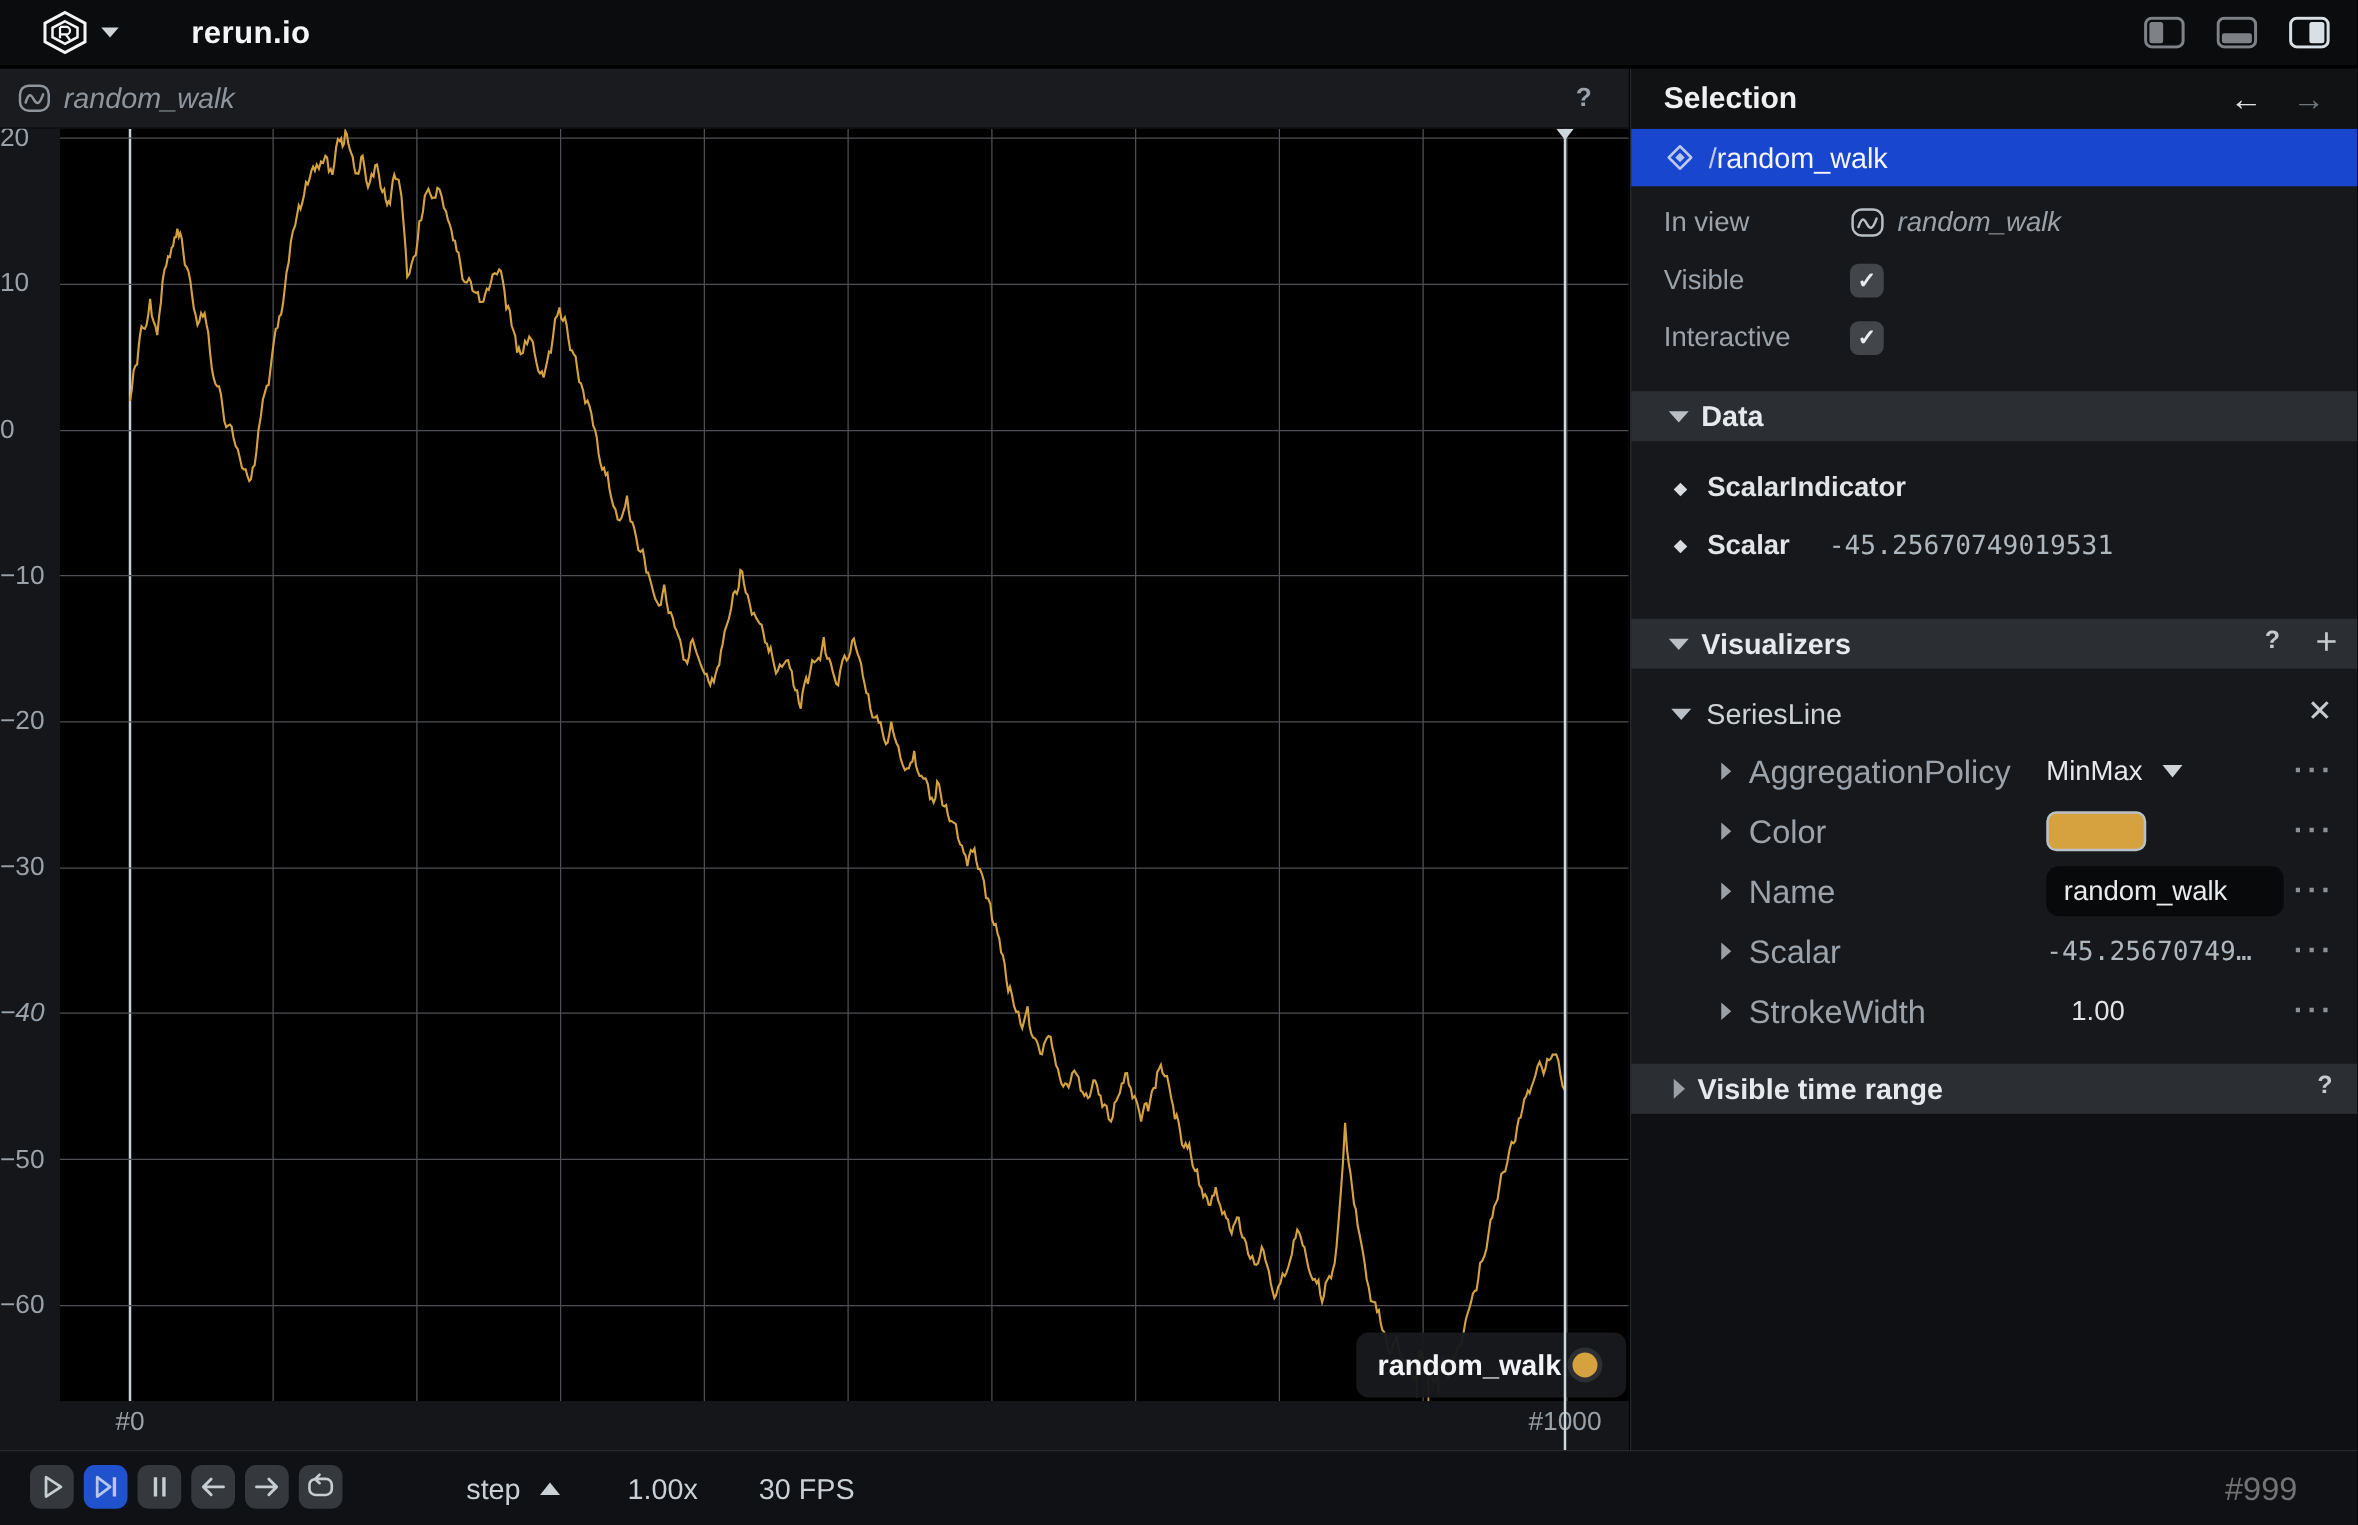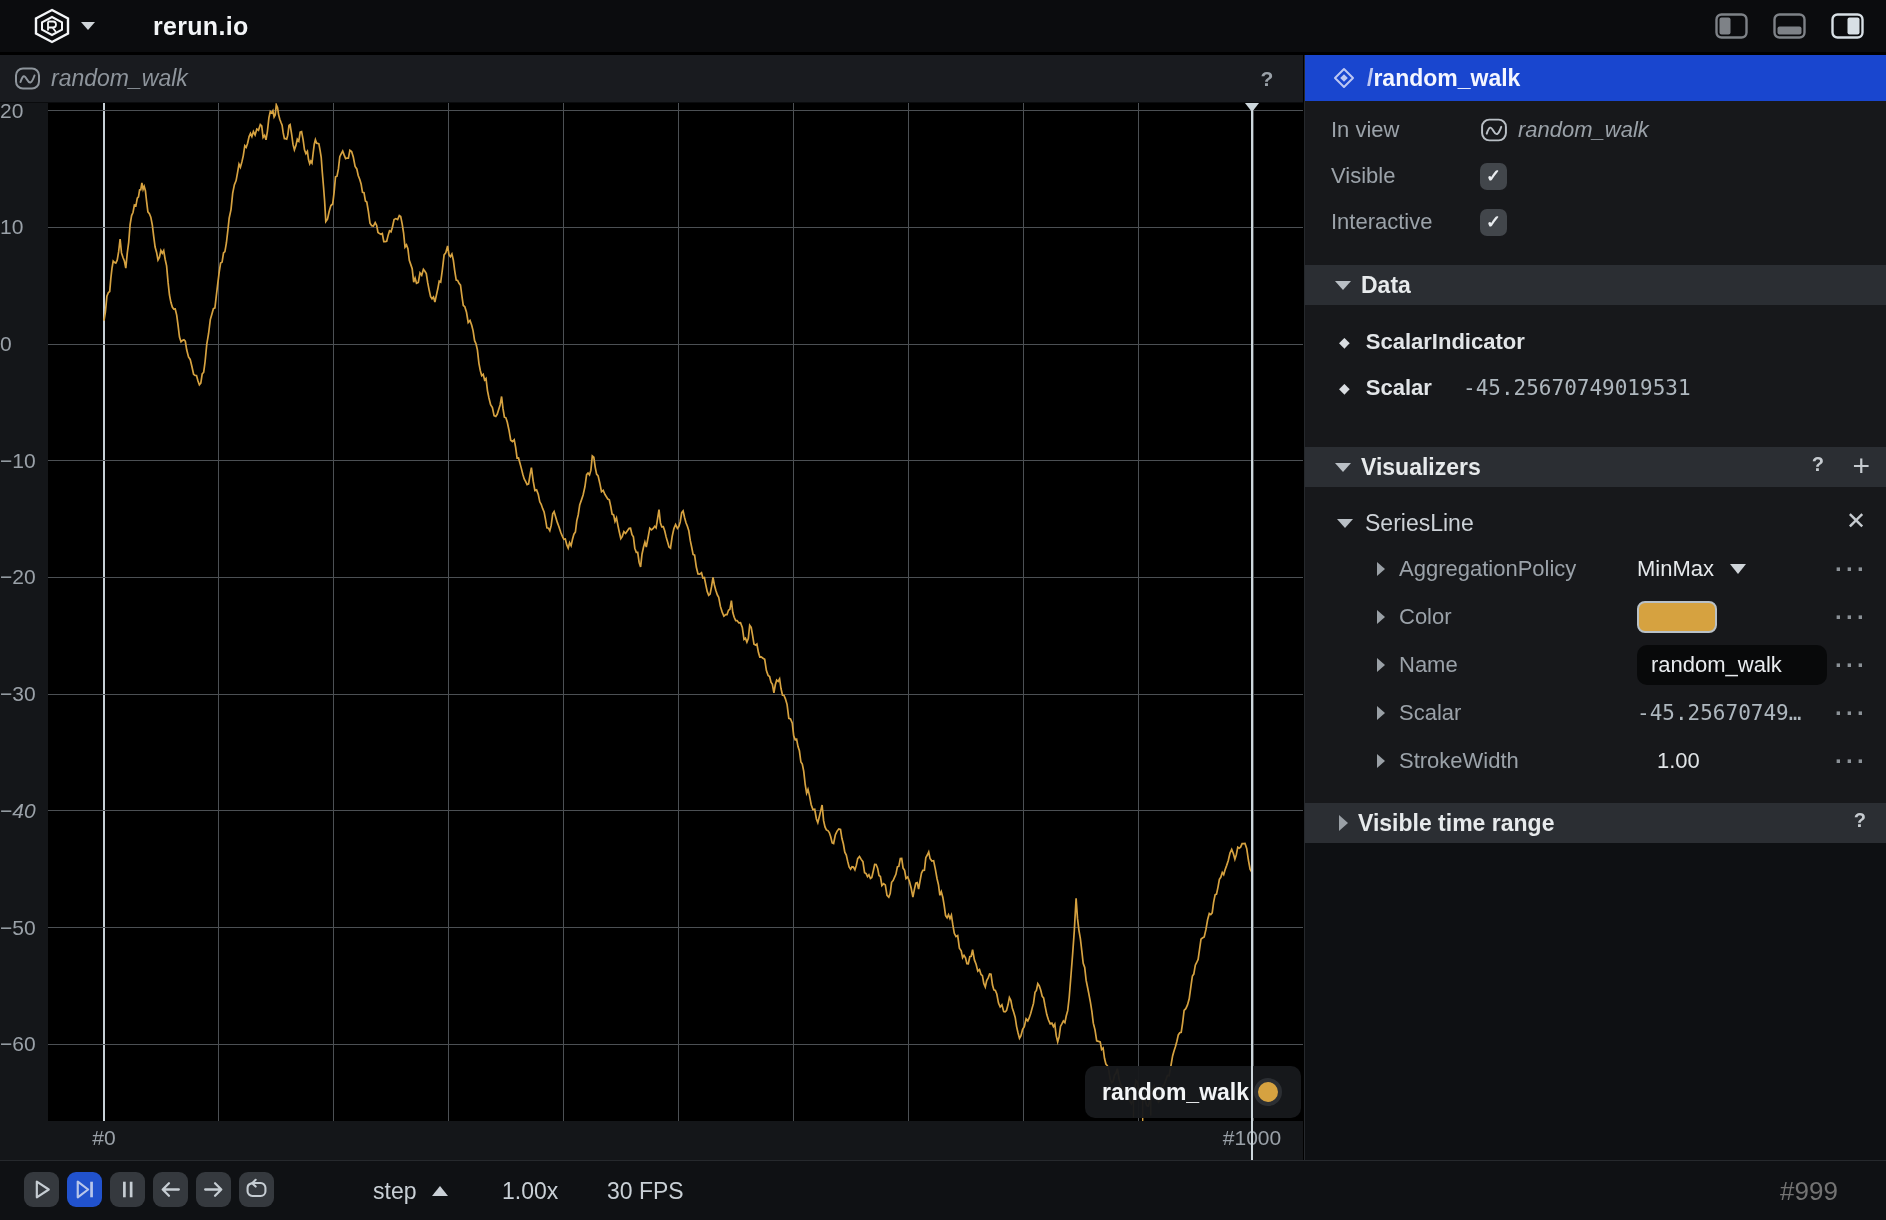--- a/index.html
+++ b/index.html
@@ -54,21 +54,21 @@
                background:#17181b; border-left:1px solid #26292d; display:flex; flex-direction:column; }
   .sel-header { position:relative; height:48px; background:#101214; display:flex; align-items:center;
                 flex:none; }
   .sel-title { margin-left:26px; font-size:24px; font-weight:bold; color:#eef0f2; }
   .hist-btn { position:absolute; top:8px; width:34px; height:32px; background:none; border:none;
               font-size:26px; cursor:pointer; line-height:30px; }
   .hist-back { right:72px; color:#dde1e4; }
   .hist-fwd { right:22px; color:#70767c; }
   .entity-row { height:46px; flex:none; background:#1946cf; display:flex; align-items:center;
                 cursor:pointer; }
-  .entity-path { margin-left:12px; font-size:23px; font-weight:700; }
+  .entity-path { margin-left:12px; font-size:23px; font-weight:400; }
   .entity-slash { color:#bcc7f3; }
   .entity-name { color:#f4f6ff; }
   .kv-rows { padding-top:6px; flex:none; }
   .kv-row { position:relative; height:46px; display:flex; align-items:center; padding-left:26px; }
   .kv-label { font-size:22px; color:#9ba2a9; }
   .kv-value { position:absolute; left:175px; display:flex; align-items:center; }
   .view-link-name { font-style:italic; font-size:22px; color:#9aa1a8; margin-left:10px; }
   .checkbox { width:27px; height:27px; border-radius:7px; background:#42464b; color:#e9ecef;
               font-size:18px; font-weight:bold; display:flex; align-items:center; justify-content:center;
               cursor:pointer; border:none; }
@@ -91,21 +91,21 @@
   .comp-value { position:absolute; left:158px; font-family:"DejaVu Sans Mono",monospace;
                 font-size:21px; color:#aeb7be; }
   .viz-row { height:44px; margin-top:14px; display:flex; align-items:center; position:relative; flex:none; }
   .viz-row .caret-down { margin-left:32px; }
   .viz-name { font-size:23px; color:#ccd1d6; margin-left:12px; }
   .close-btn { position:absolute; right:20px; top:6px; background:none; border:none; color:#c6cbd0;
                font-size:24px; cursor:pointer; }
   .prop-row { position:relative; height:48px; display:flex; align-items:center; flex:none; }
   .prop-row .caret-right { margin-left:72px; border-top-width:7px; border-bottom-width:7px;
                            border-left-width:8px; }
-  .prop-label { font-size:22px; color:#9ba2a9; margin-left:14px; }
+  .prop-label { font-size:26px; color:#9ba2a9; margin-left:14px; }
   .prop-value { position:absolute; left:332px; display:flex; align-items:center; }
   .dropdown-value { font-size:22px; color:#e6e9ec; cursor:pointer; display:flex; align-items:center; }
   .dd-caret { width:0; height:0; border-left:8px solid transparent; border-right:8px solid transparent;
               border-top:10px solid #cfd4d9; margin-left:16px; }
   .color-swatch { width:80px; height:32px; border-radius:8px; border:2px solid #b9c1c7; cursor:pointer; }
   .name-field { width:190px; height:40px; background:#08090a; border:none; border-radius:10px;
                 color:#e9ecef; font-size:22px; padding:0 14px;
                 font-family:"Liberation Sans","DejaVu Sans",sans-serif; }
   .mono-value { font-family:"DejaVu Sans Mono",monospace; font-size:21px; color:#aeb7be; }
   .num-value { font-size:22px; color:#e0e4e7; margin-left:20px; }
@@ -230,20 +230,25 @@
       <div class="x-strip">
         <span class="x-label" id="x-label-0">#0</span>
         <span class="x-label" id="x-label-end">#1000</span>
       </div>
       <div id="cursor-tri" style="left: 1244.9px;"></div>
       <div id="time-cursor" style="left: 1250.9px;"></div>
     </div>
   </section>
 
   <aside class="sel-panel">
+    <div class="sel-header">
+      <span class="sel-title">Selection</span>
+      <button class="hist-btn hist-back">←</button>
+      <button class="hist-btn hist-fwd">→</button>
+    </div>
 
     <div class="entity-row">
       <span style="margin-left:28px">
         <svg width="22" height="22" viewBox="0 0 22 22">
           <path d="M11 2 L20 11 L11 20 L2 11 Z" fill="none" stroke="#bcc7f3" stroke-width="2" stroke-linejoin="round"></path>
           <path d="M11 7.2 L14.8 11 L11 14.8 L7.2 11 Z" fill="#bcc7f3"></path>
         </svg>
       </span>
       <span class="entity-path"><span class="entity-slash">/</span><span class="entity-name">random_walk</span></span>
     </div>

